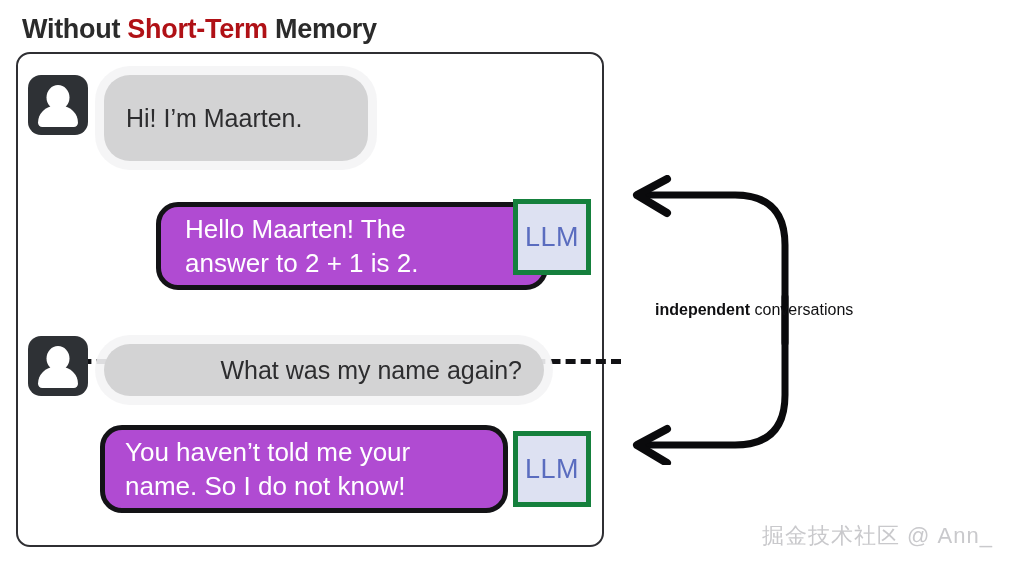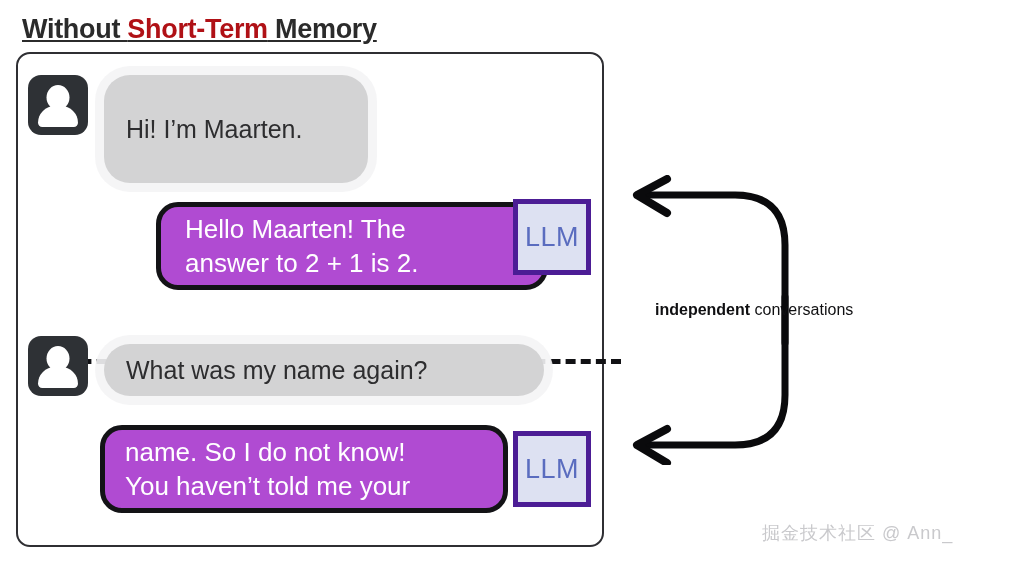--- a/index.html
+++ b/index.html
@@ -19,21 +19,20 @@
   
   .title {
     position: absolute;
     left: 22px;
     top: 14px;
     font-size: 27px;
     font-weight: bold;
     color: #2b2b2b;
     letter-spacing: -0.3px;
     white-space: nowrap;
-    text-decoration: underline;
   }
   .title .accent { color: #b01116; }
 
   
   .card {
     position: absolute;
     left: 16px;
     top: 52px;
     width: 588px;
     height: 495px;
@@ -110,21 +109,21 @@
     flex-direction: column;
     justify-content: center;
   }
 
   
   .llm-box {
     position: absolute;
     width: 78px;
     height: 76px;
     background: #dde1f2;
-    border: 5px solid #4c1d95;
+    border: 5px solid #15803d;
     box-sizing: border-box;
     display: flex;
     align-items: center;
     justify-content: center;
     color: #5a6cbf;
     font-size: 27px;
     font-weight: normal;
     letter-spacing: 0.5px;
   }
 
@@ -144,62 +143,62 @@
     color: #101012;
     white-space: nowrap;
   }
   .annotation b { font-weight: bold; }
 
   
   .watermark {
     position: absolute;
     left: 762px;
     top: 521px;
-    font-size: 18px;
+    font-size: 22px;
     color: #c9c9cc;
     white-space: nowrap;
     letter-spacing: 1px;
   }
 </style>
 </head>
 <body>
 
 <div class="title"><span>Without </span><span class="accent">Short-Term</span><span> Memory</span></div>
 
 <div class="card">
   <div class="divider"></div>
 </div>
 
 <div class="avatar" style="left:28px; top:75px;">
   <div class="head"></div>
   <div class="body"></div>
 </div>
-<div class="user-bubble" style="left:104px; top:75px; width:264px; height:108px; padding:0 22px;">
+<div class="user-bubble" style="left:104px; top:75px; width:264px; height:86px; padding:0 22px;">
   <div>Hi! I’m Maarten.</div>
 </div>
 
 <div class="llm-bubble" style="left:156px; top:202px; width:392px; height:88px; padding:0 24px;">
   <div>Hello Maarten! The</div>
   <div>answer to 2 + 1 is 2.</div>
 </div>
 <div class="llm-box" style="left:513px; top:199px;">
   <span>LLM</span>
 </div>
 
 <div class="avatar" style="left:28px; top:336px;">
   <div class="head"></div>
   <div class="body"></div>
 </div>
-<div class="user-bubble" style="left:104px; top:344px; width:440px; height:52px; padding:0 22px;">
+<div class="user-bubble" style="left:104px; top:344px; width:440px; height:52px; padding:0 22px;align-items:flex-end;">
   <div>What was my name again?</div>
 </div>
 
 <div class="llm-bubble" style="left:100px; top:425px; width:408px; height:88px; padding:0 20px;">
+  <div>You haven’t told me your</div>
   <div>name. So I do not know!</div>
-  <div>You haven’t told me your</div>
 </div>
 <div class="llm-box" style="left:513px; top:431px;">
   <span>LLM</span>
 </div>
 
 <svg class="brace-svg" viewBox="0 0 240 290">
 
   <path d="M 30 20 L 120 20 Q 170 20 170 70 L 170 168" fill="none" stroke="#0a0a0c" stroke-width="7" stroke-linecap="round"></path>
   <polyline points="52,4 22,20 52,38" fill="none" stroke="#0a0a0c" stroke-width="8" stroke-linecap="round" stroke-linejoin="round"></polyline>
 

